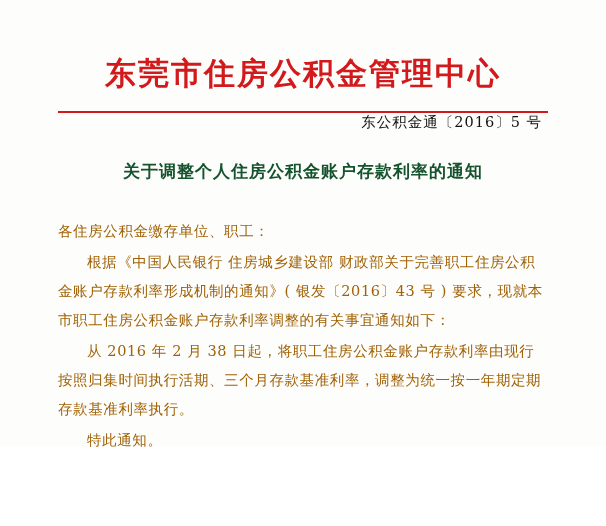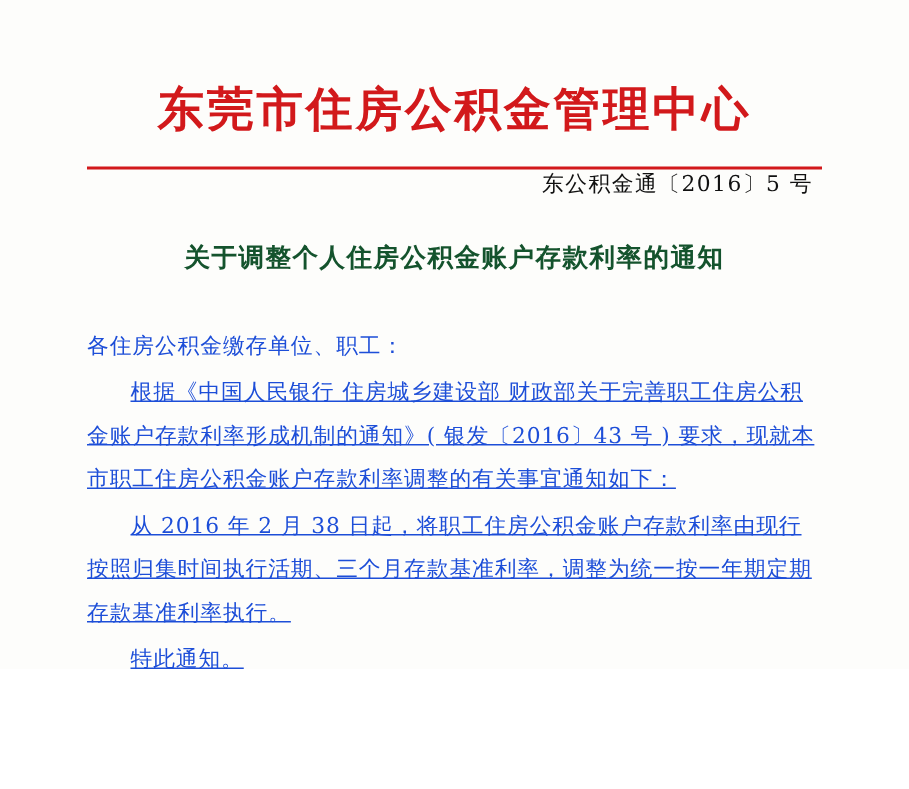--- a/index.html
+++ b/index.html
@@ -51,31 +51,30 @@
     margin-top: 28px;
     text-align: center;
     font-size: 17px;
     font-weight: bold;
     color: #14532d;
     letter-spacing: 1px;
   }
   .body-text {
     margin-top: 34px;
     font-size: 14.5px;
-    color: #1d4ed8;
+    color: #a16207;
     line-height: 2.0;
     letter-spacing: 0.6px;
   }
   .para {
     margin: 0 0 2px 0;
     text-indent: 0;
   }
   .para.indent {
     text-indent: 2em;
-    text-decoration: underline;
   }
   .para.salutation {
     text-indent: 0;
   }
 </style>
 </head>
 <body>
 
 <div class="page">
 

